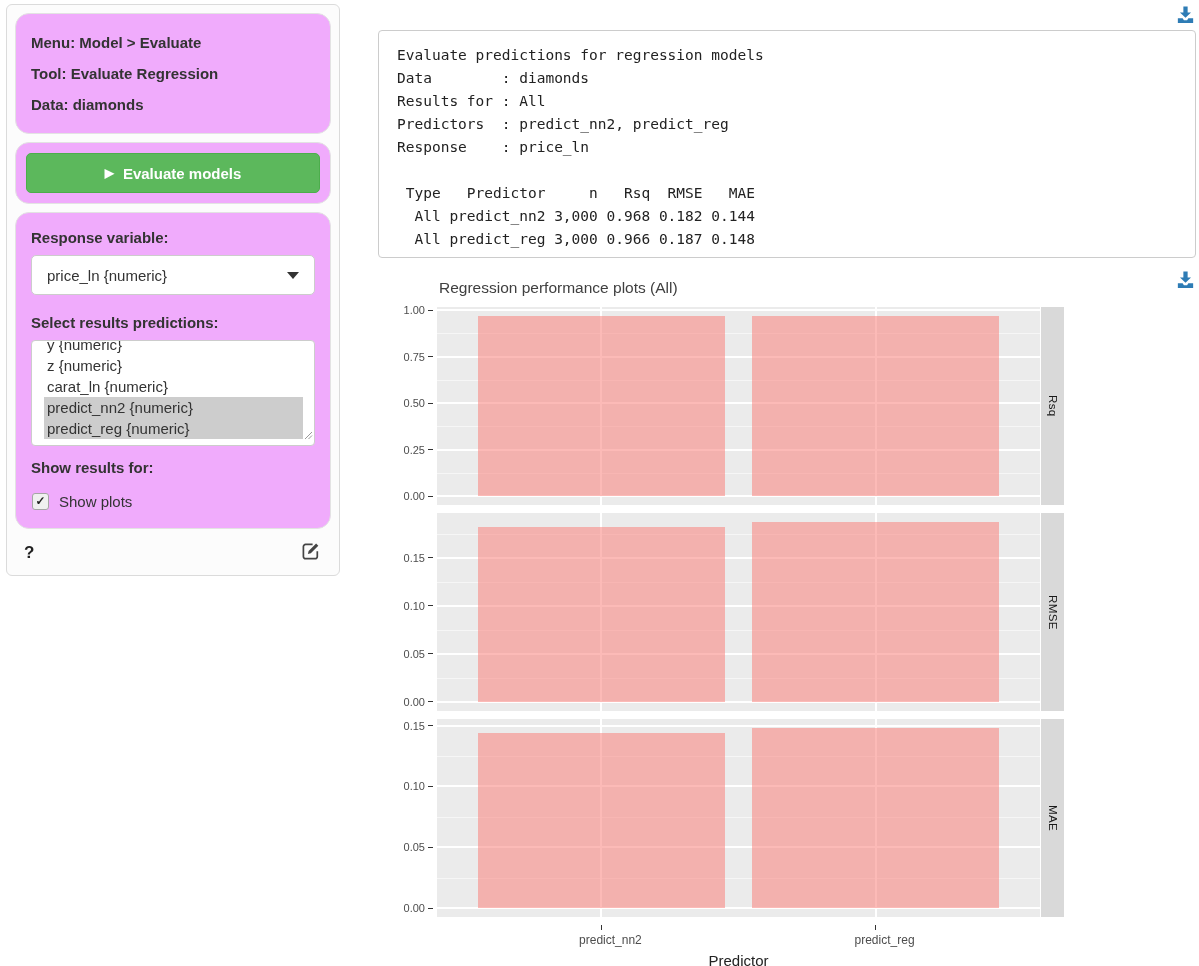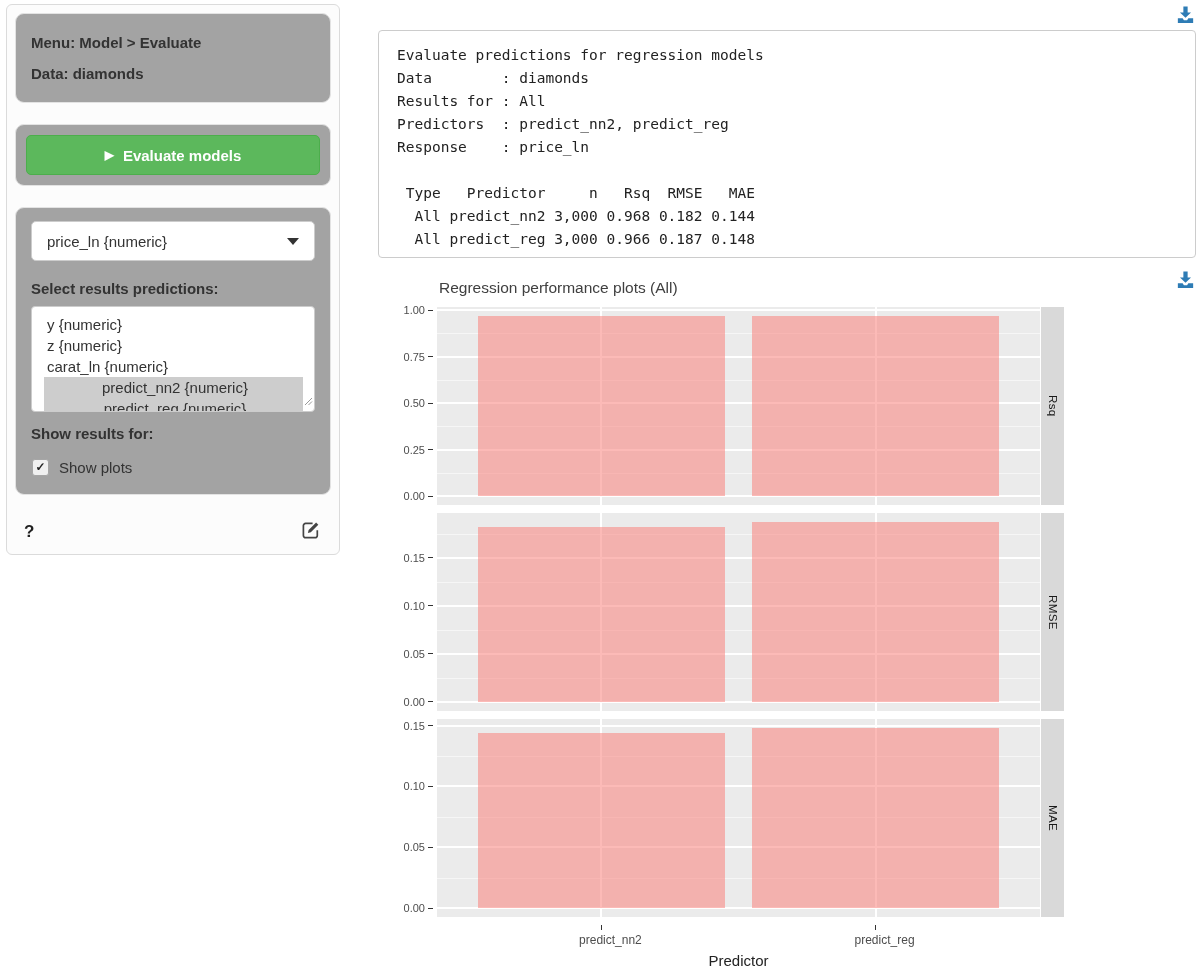--- a/index.html
+++ b/index.html
@@ -9,49 +9,49 @@
     background:#fff; font-family:"Liberation Sans", sans-serif; color:#333;
   }
 
   
   .sidebar {
     position:absolute; left:6px; top:4px; width:334px;
     background:#FCFCFC; border:1px solid #DBDBDB; border-radius:6px;
     padding:8px 8px 6px 8px;
   }
   .well {
-    background:#a3a3a3; border:1px solid #E3E3E3; border-radius:9px;
-    padding:13px 15px; margin-bottom:21px;
+    background:#f0abfc; border:1px solid #E3E3E3; border-radius:14px;
+    padding:13px 15px; margin-bottom:8px;
   }
   .ctx-line { font-weight:bold; font-size:15px; line-height:31px; color:#333; white-space:nowrap; }
   .well-btn { padding:10px; }
   .btn-success {
     display:flex; align-items:center; justify-content:center; gap:9px;
     width:100%; height:40px; border:1px solid #4CAE4C; border-radius:5px;
     background:#5CB85C; color:#fff; font-weight:bold; font-size:15px;
     font-family:"Liberation Sans", sans-serif; cursor:pointer;
   }
   .play-glyph { font-size:12px; line-height:1; }
   .ctl-label { display:block; font-weight:bold; font-size:15px; color:#333; margin:3px 0 9px 0; }
   .select {
     height:40px; background:#fff; border:1px solid #CCC; border-radius:5px;
     display:flex; align-items:center; justify-content:space-between;
     padding:0 15px; font-size:15px; color:#333; margin-bottom:19px; cursor:pointer;
   }
   .caret-down { width:0; height:0; border-left:6px solid transparent; border-right:6px solid transparent; border-top:7px solid #333; }
   .listbox {
     height:106px; background:#fff; border:1px solid #CCC; border-radius:4px;
-    overflow:hidden; position:relative; margin-bottom:13px; padding:18px 0;
+    overflow:hidden; position:relative; margin-bottom:13px; padding:4px 0;
   }
   .options { margin-top:-11px; }
   .opt {
     font-size:15px; line-height:21px; color:#333; white-space:nowrap;
     margin:0 11px 0 12px; padding-left:3px; cursor:default;
   }
-  .opt.selected { background:#CDCDCD;text-align:center; }
+  .opt.selected { background:#CDCDCD; }
   .resize-handle { position:absolute; right:1px; bottom:1px; cursor:nwse-resize; }
   .checkbox-row { display:flex; align-items:center; gap:10px; margin:17px 0 5px 1px; font-size:15px; color:#333; }
   .checkbox {
     width:17px; height:17px; background:#F0F0F0; border:1px solid #A6A6A6; border-radius:3px;
     font-size:12px; line-height:15px; text-align:center; color:#222; font-weight:bold; cursor:pointer;
   }
   .sidebar-footer { display:flex; justify-content:space-between; align-items:center; padding:3px 9px 4px 9px; }
   .help-q { font-weight:bold; font-size:17px; color:#222; cursor:pointer; }
 
   
@@ -88,31 +88,33 @@
   .x-cat { position:absolute; top:8px; transform:translateX(-50%); font-size:12px; color:#4D4D4D; white-space:nowrap;padding-left:18px; }
   .x-title { position:absolute; top:27px; left:50%; transform:translateX(-50%); font-size:15px; color:#222; }
 </style>
 </head>
 <body>
 
 <div class="sidebar">
 
   <div class="well">
     <div class="ctx-line">Menu: Model &gt; Evaluate</div>
+    <div class="ctx-line">Tool: Evaluate Regression</div>
     <div class="ctx-line">Data: diamonds</div>
   </div>
 
   <div class="well well-btn">
     <button class="btn-success">
       <span class="play-glyph">▶</span>
       <span>Evaluate models</span>
     </button>
   </div>
 
   <div class="well">
+    <span class="ctl-label">Response variable:</span>
     <div class="select">
       <span>price_ln {numeric}</span>
       <span class="caret-down"></span>
     </div>
 
     <span class="ctl-label">Select results predictions:</span>
     <div class="listbox">
       <div class="options" id="pred-options">
           <div class="opt">y {numeric}</div>
           <div class="opt">z {numeric}</div>

